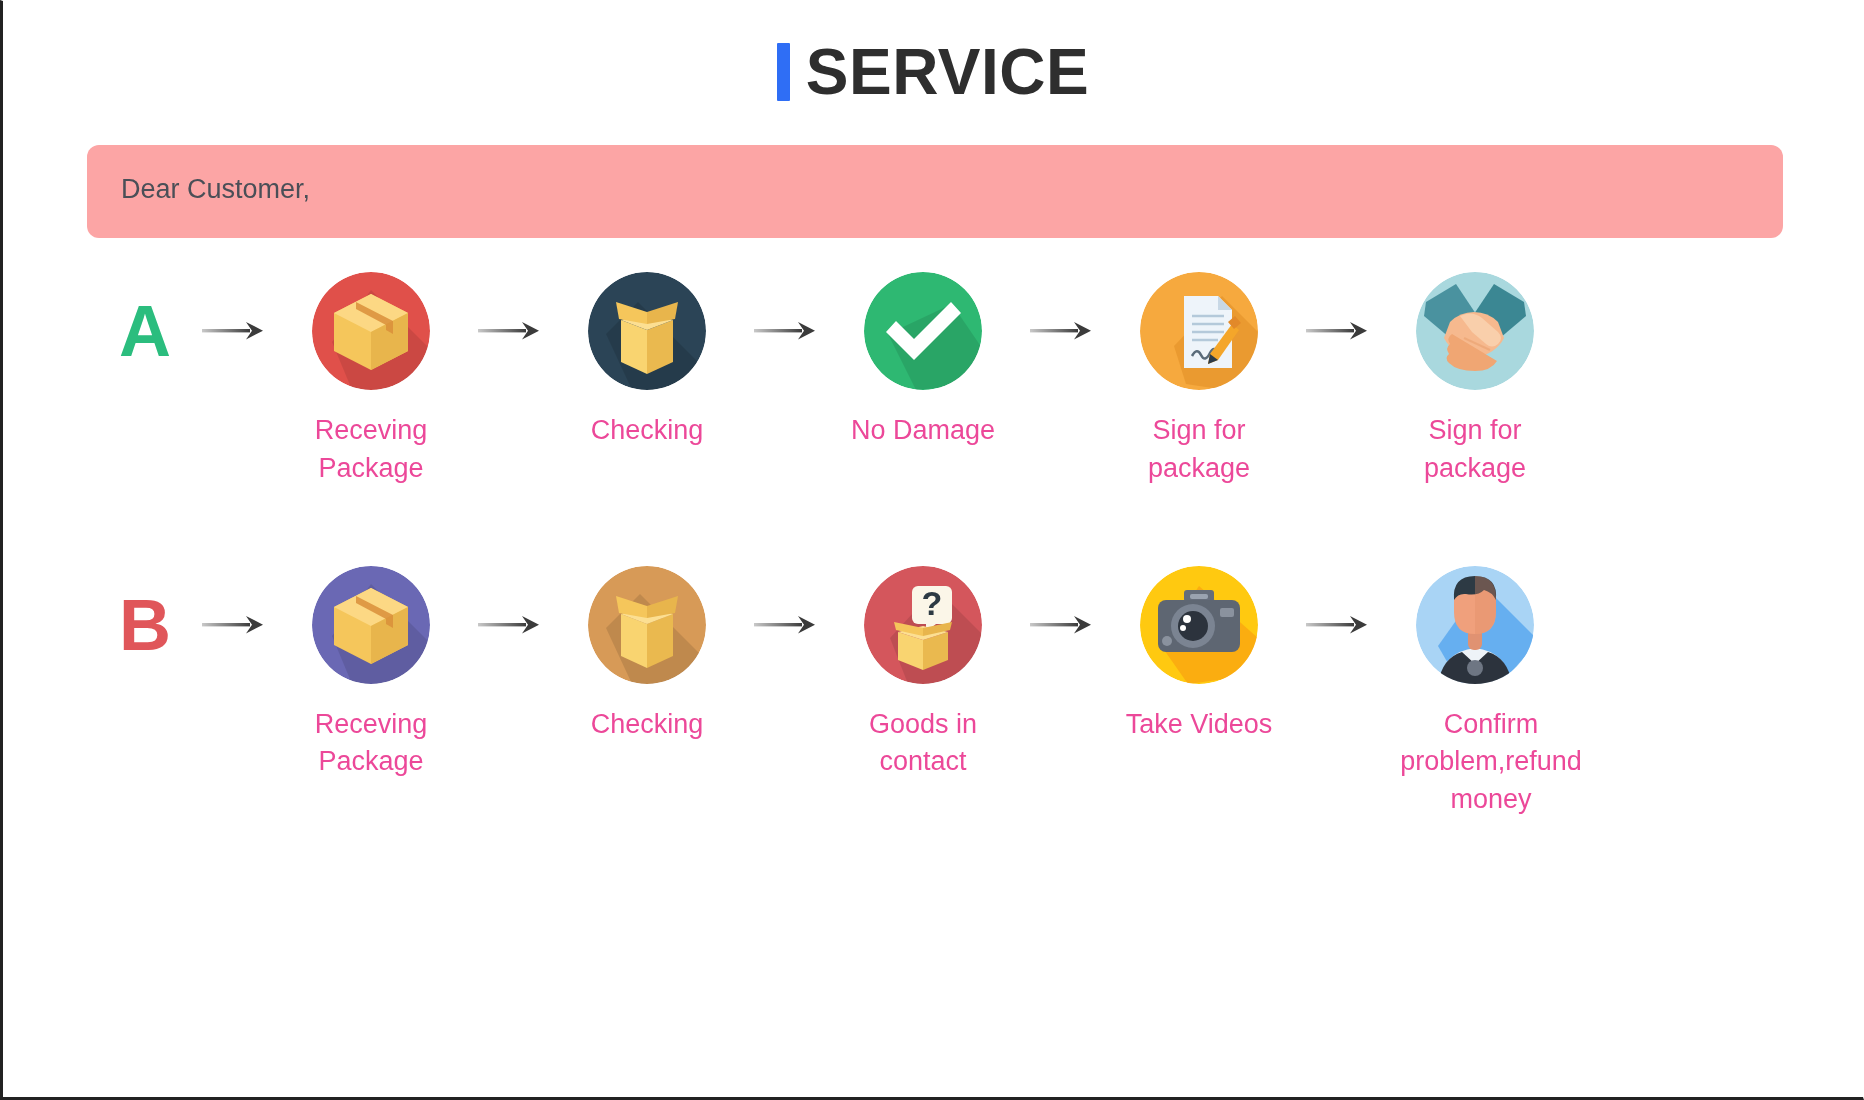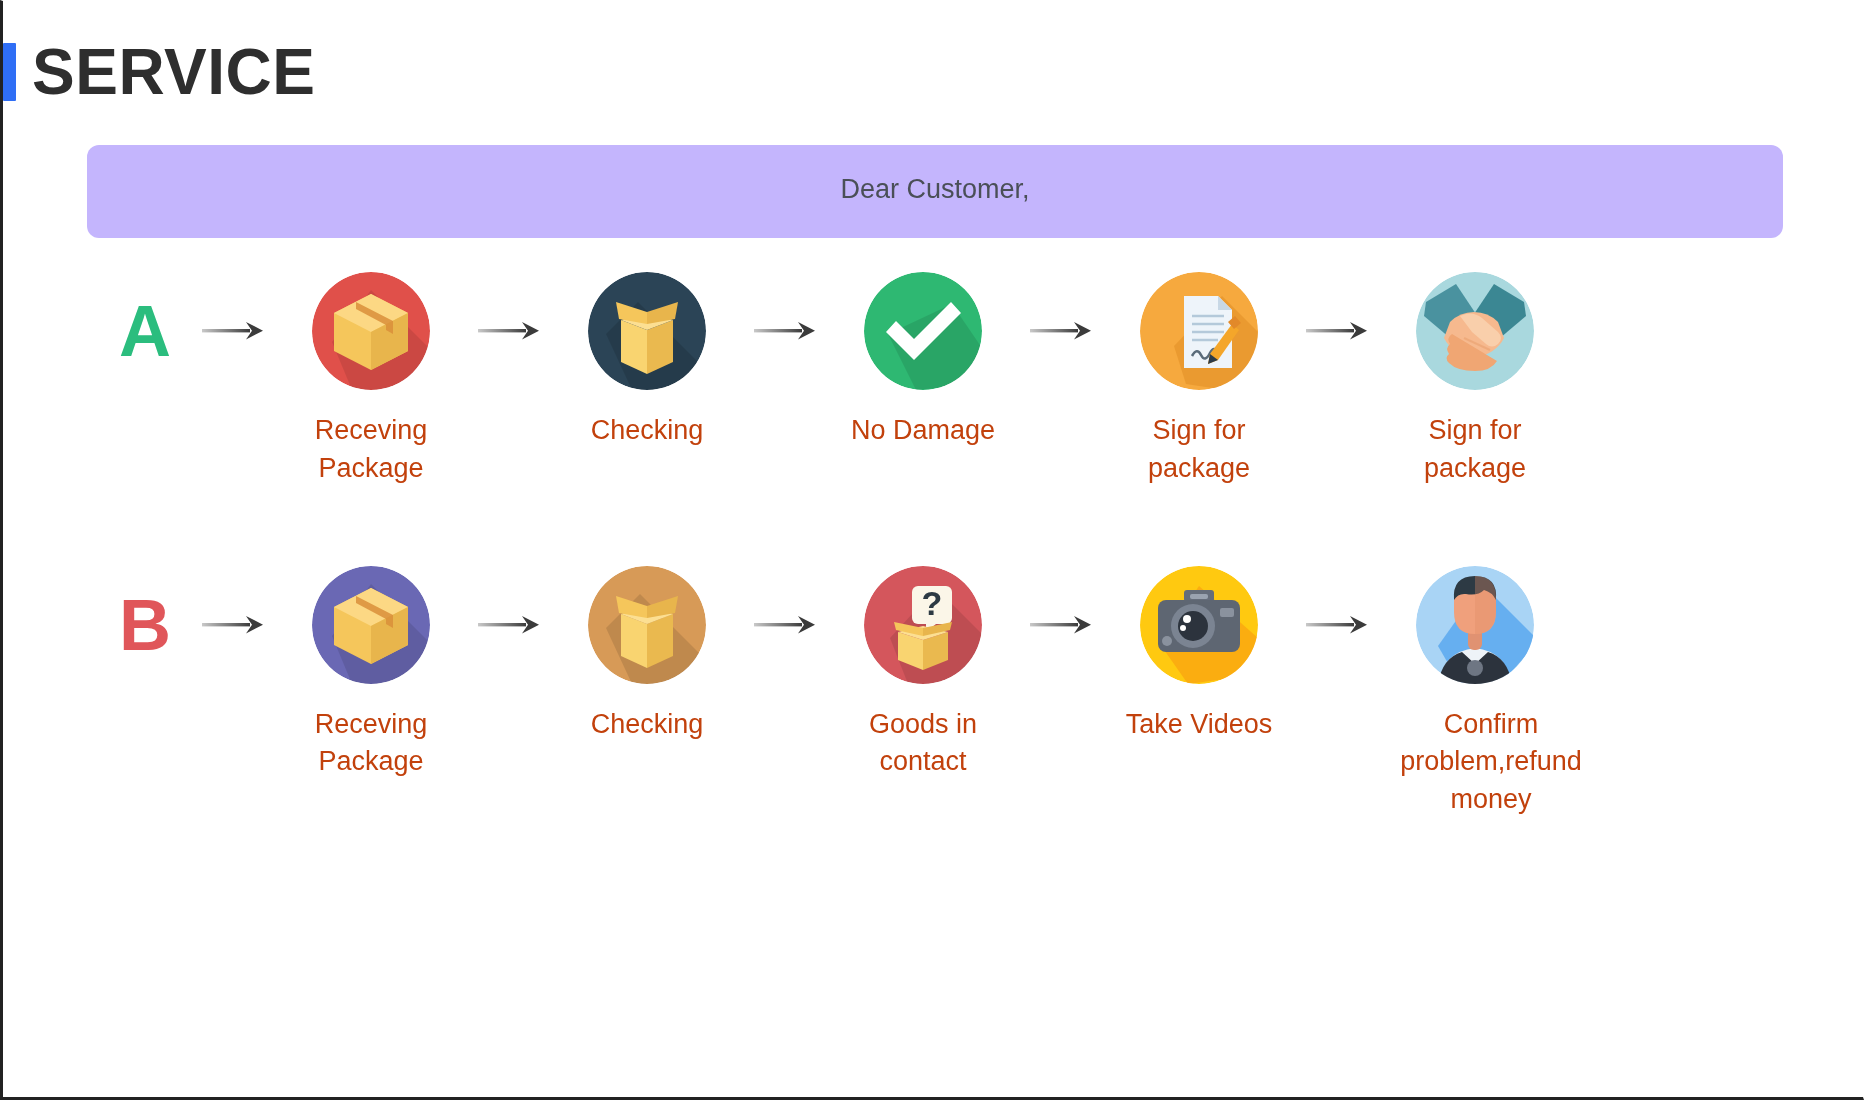--- a/index.html
+++ b/index.html
@@ -24,20 +24,21 @@
     border-bottom: 3px solid #222222;
     border-right: 1px solid #ffffff;
     border-top: 1px solid #ffffff;
     background: #ffffff;
   }
 
   
   .title-row {
     display: flex;
     align-items: center;
+    justify-content: center;
     gap: 16px;
     padding-top: 50px;
     height: 92px;
     box-sizing: border-box;
   }
   .title-bar {
     width: 13px;
     height: 58px;
     background: #2f6ef5;
     border-radius: 1px;
@@ -47,25 +48,24 @@
     font-size: 64px;
     font-weight: bold;
     color: #2e2e2e;
     letter-spacing: 0.5px;
     line-height: 1;
   }
 
   
   .notice {
     margin: 52px 80px 0 84px;
-    background: #c4b5fd;
+    background: #fca5a5;
     border-radius: 12px;
     padding: 24px 34px 28px 34px;
     box-sizing: border-box;
-    text-align: center;
   }
   .notice p {
     margin: 0;
     font-size: 27px;
     line-height: 1.52;
     color: #4a4f57;
     font-weight: 400;
   }
 
   
@@ -113,21 +113,21 @@
     height: 118px;
     border-radius: 50%;
     position: relative;
     overflow: hidden;
     flex: none;
   }
   .step-icon svg { display: block; }
   .step-label {
     margin-top: 22px;
     font-size: 27px;
-    color: #c2410c;
+    color: #ec4899;
     text-align: center;
     line-height: 1.4;
     max-width: 230px;
   }
   .step.wide .step-label { max-width: 250px; margin-left: 32px; }
 </style>
 </head>
 <body>
 
 <div class="page">

